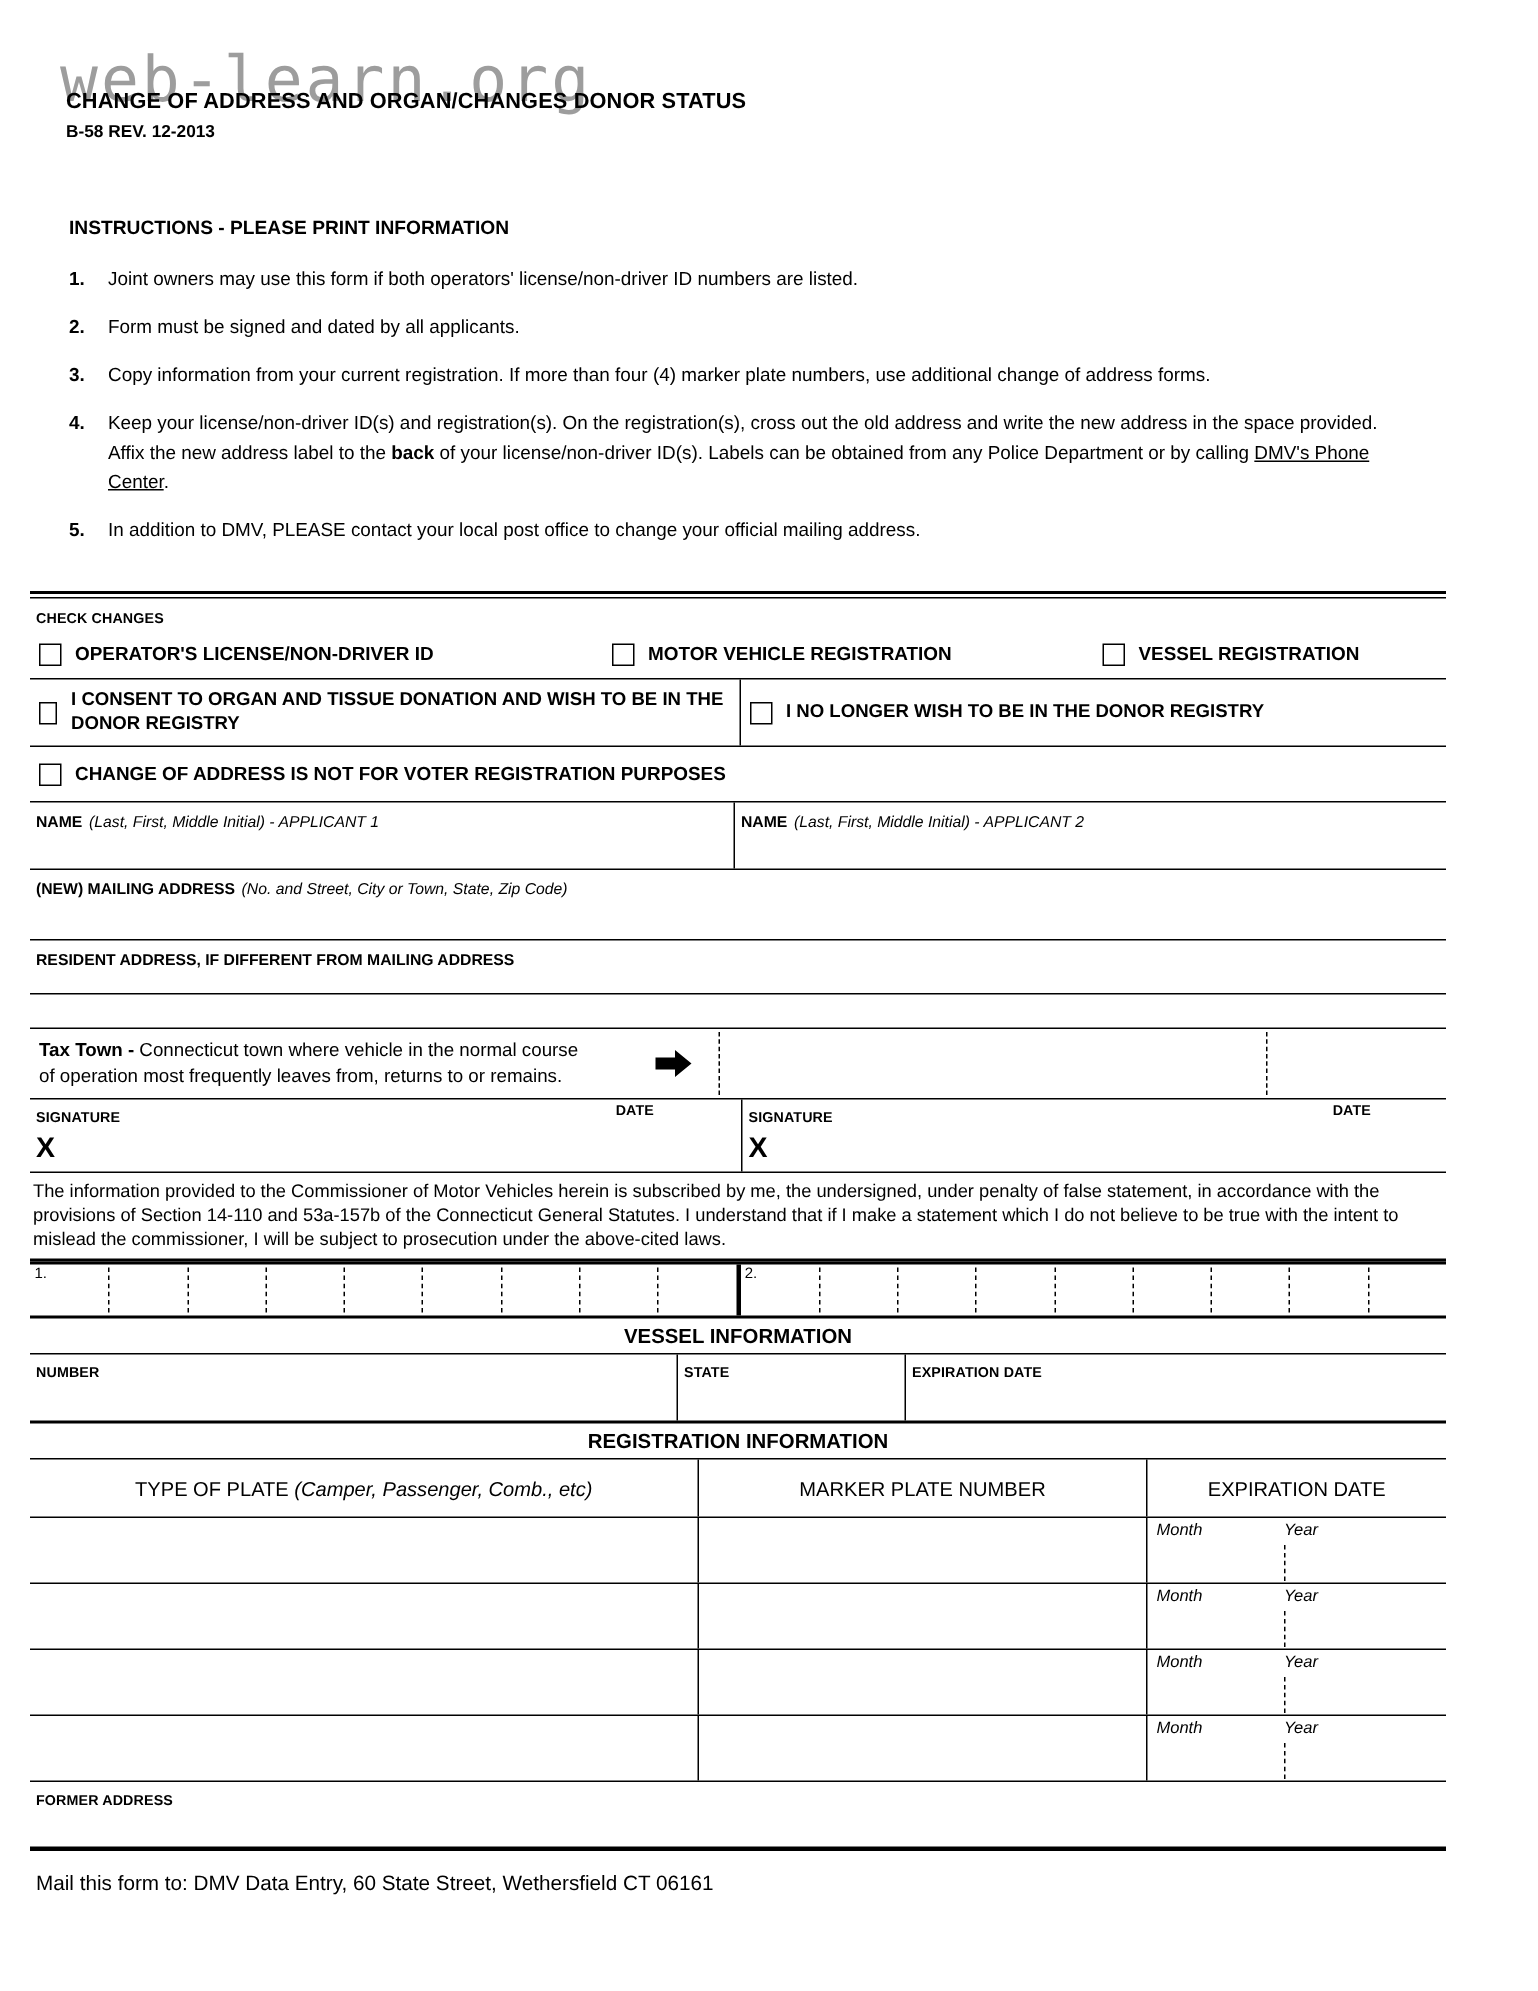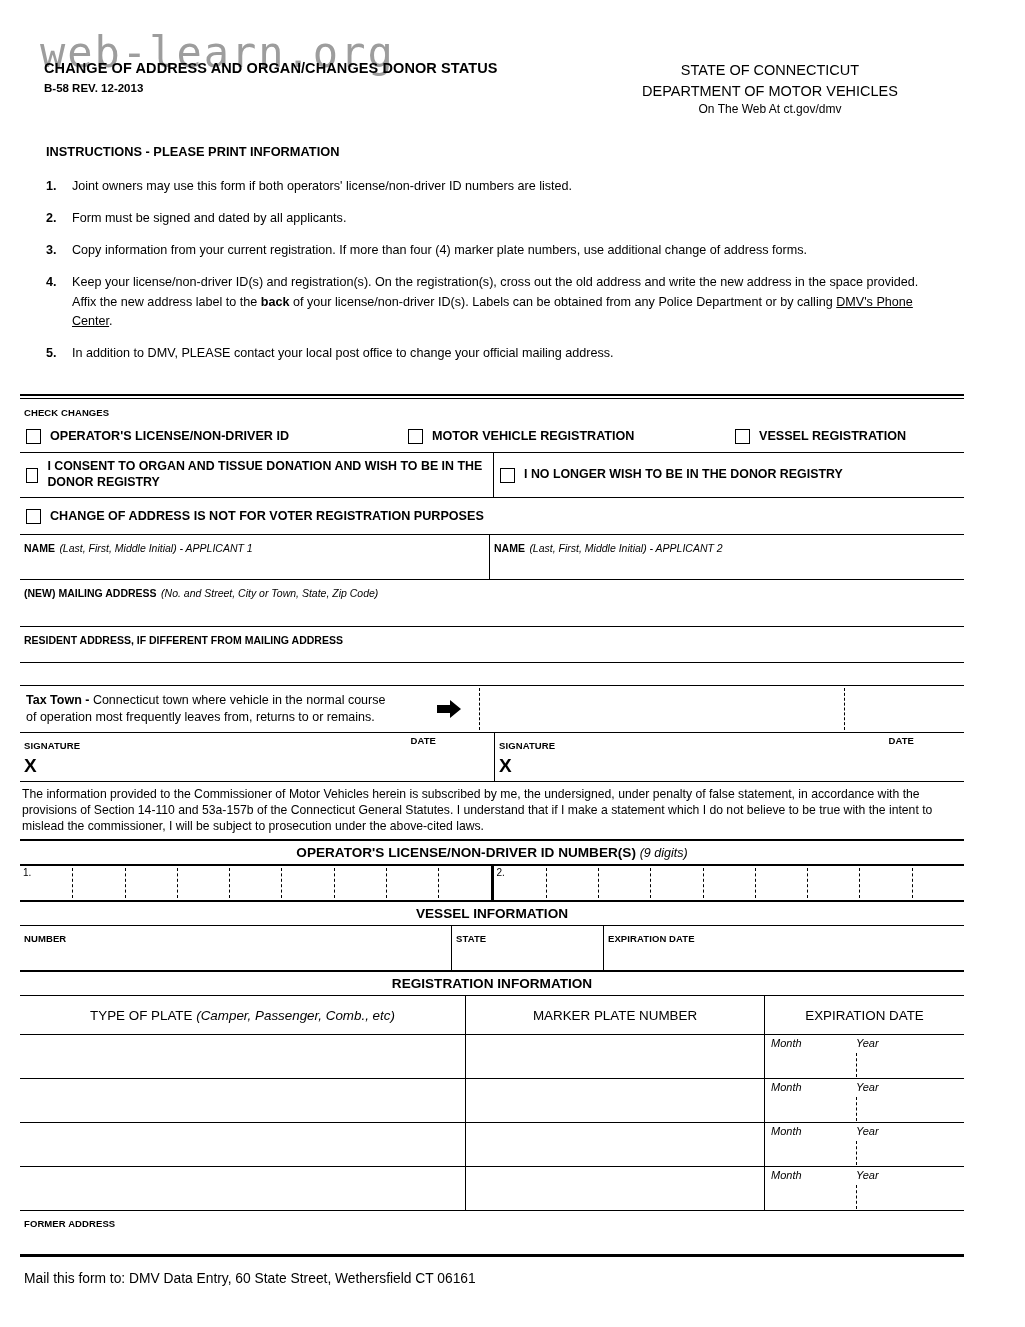--- a/index.html
+++ b/index.html
@@ -408,25 +408,20 @@
 <body>
 
 <div id="page">
 
   <div class="watermark">web-learn.org</div>
 
   <div class="hdr-left">
     <div class="hdr-title">CHANGE OF ADDRESS AND ORGAN/CHANGES DONOR STATUS</div>
     <div class="hdr-rev">B-58 REV. 12-2013</div>
   </div>
-  <div class="hdr-right">
-    <div>STATE OF CONNECTICUT</div>
-    <div>DEPARTMENT OF MOTOR VEHICLES</div>
-    <div class="small">On The Web At ct.gov/dmv</div>
-  </div>
 
   <div class="instr-wrap">
     <div class="instr-head">INSTRUCTIONS - PLEASE PRINT INFORMATION</div>
 
     <div class="instr-item">
       <div class="instr-num">1.</div>
       <div class="instr-text">Joint owners may use this form if both operators' license/non-driver ID numbers are listed.</div>
     </div>
 
     <div class="instr-item">
@@ -540,24 +535,20 @@
       </div>
       <div class="sig-cell right">
         <span class="lbl-tiny">SIGNATURE</span>
         <span class="lbl-tiny sig-date r">DATE</span>
         <div class="sig-x">X</div>
       </div>
     </div>
 
     <div class="penalty">The information provided to the Commissioner of Motor Vehicles herein is subscribed by me, the undersigned, under penalty of false statement, in accordance with the provisions of Section 14-110 and 53a-157b of the Connecticut General Statutes.  I understand that if I make a statement which I do not believe to be true with the intent to mislead the commissioner, I will be subject to prosecution under the above-cited laws.</div>
 
-    <div class="sec-title">
-      <span>OPERATOR'S LICENSE/NON-DRIVER ID NUMBER(S)</span>
-      <span class="ital">(9 digits)</span>
-    </div>
 
     <div class="olid-row">
       <div class="olid-half first">
         <span class="olid-num">1.</span>
         <div class="dash-v" style="left:11.11%;"></div>
         <div class="dash-v" style="left:22.22%;"></div>
         <div class="dash-v" style="left:33.33%;"></div>
         <div class="dash-v" style="left:44.44%;"></div>
         <div class="dash-v" style="left:55.55%;"></div>
         <div class="dash-v" style="left:66.66%;"></div>

